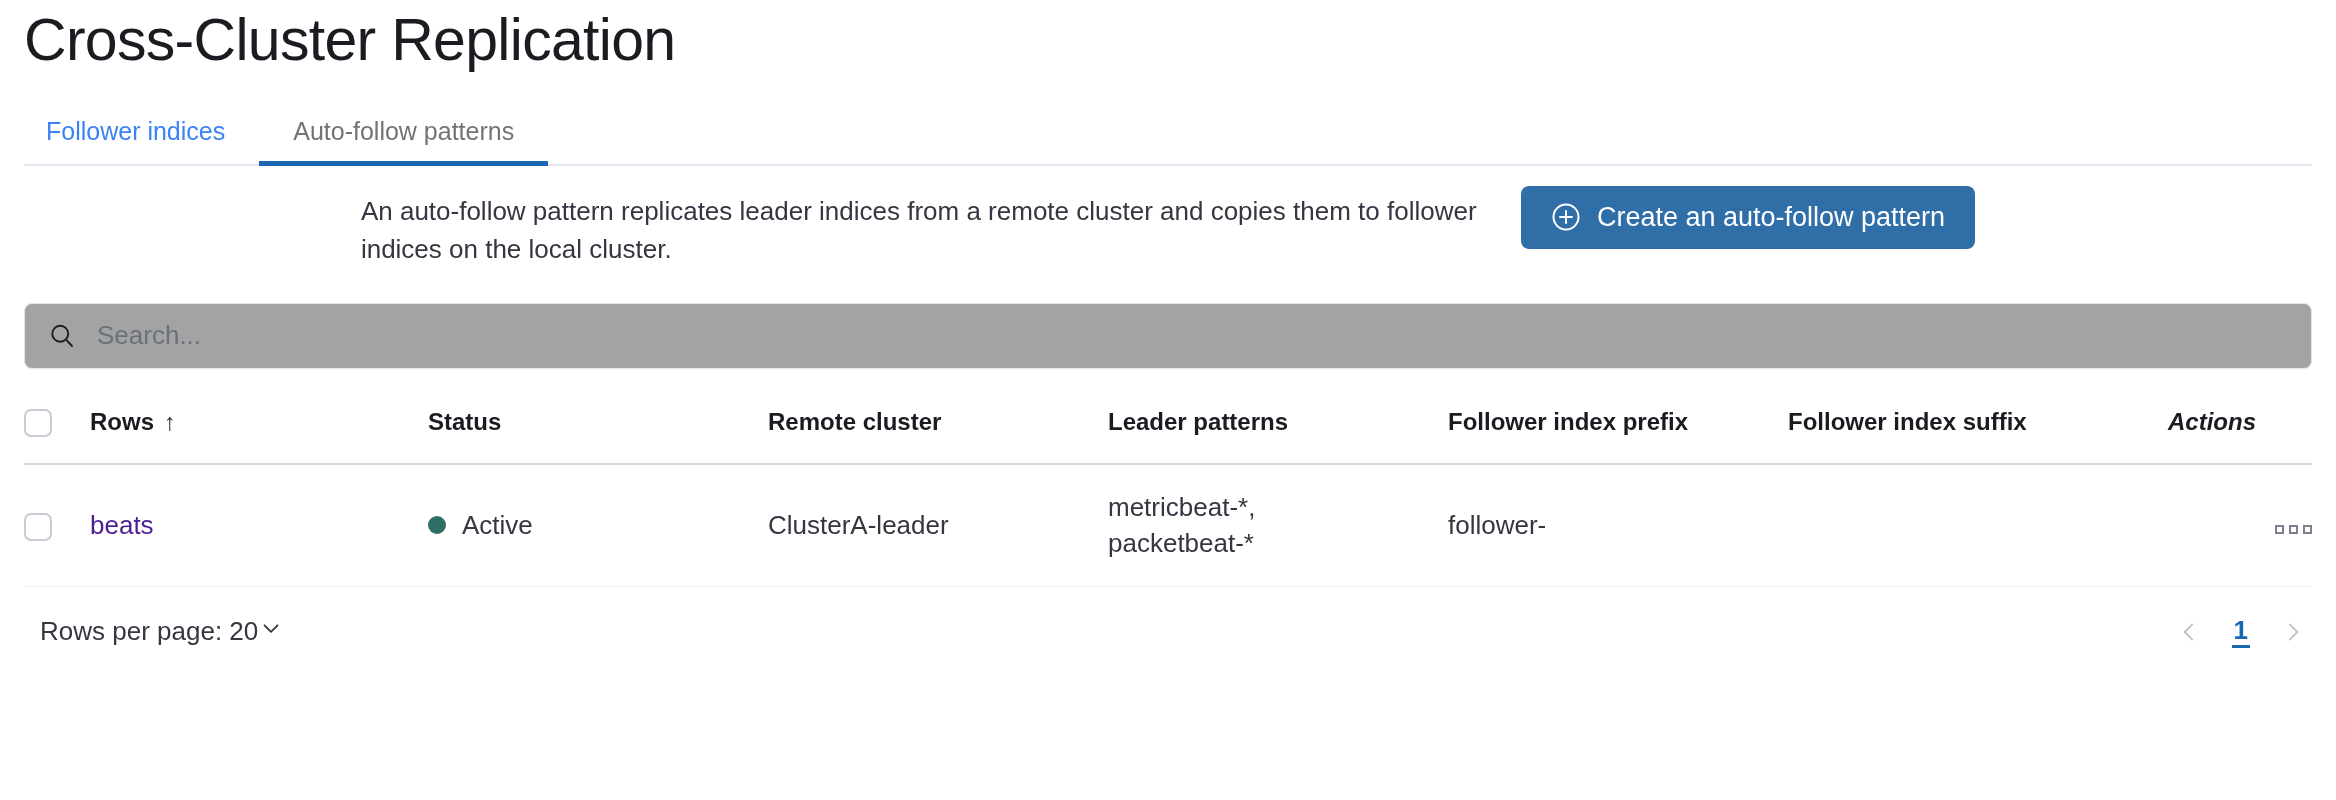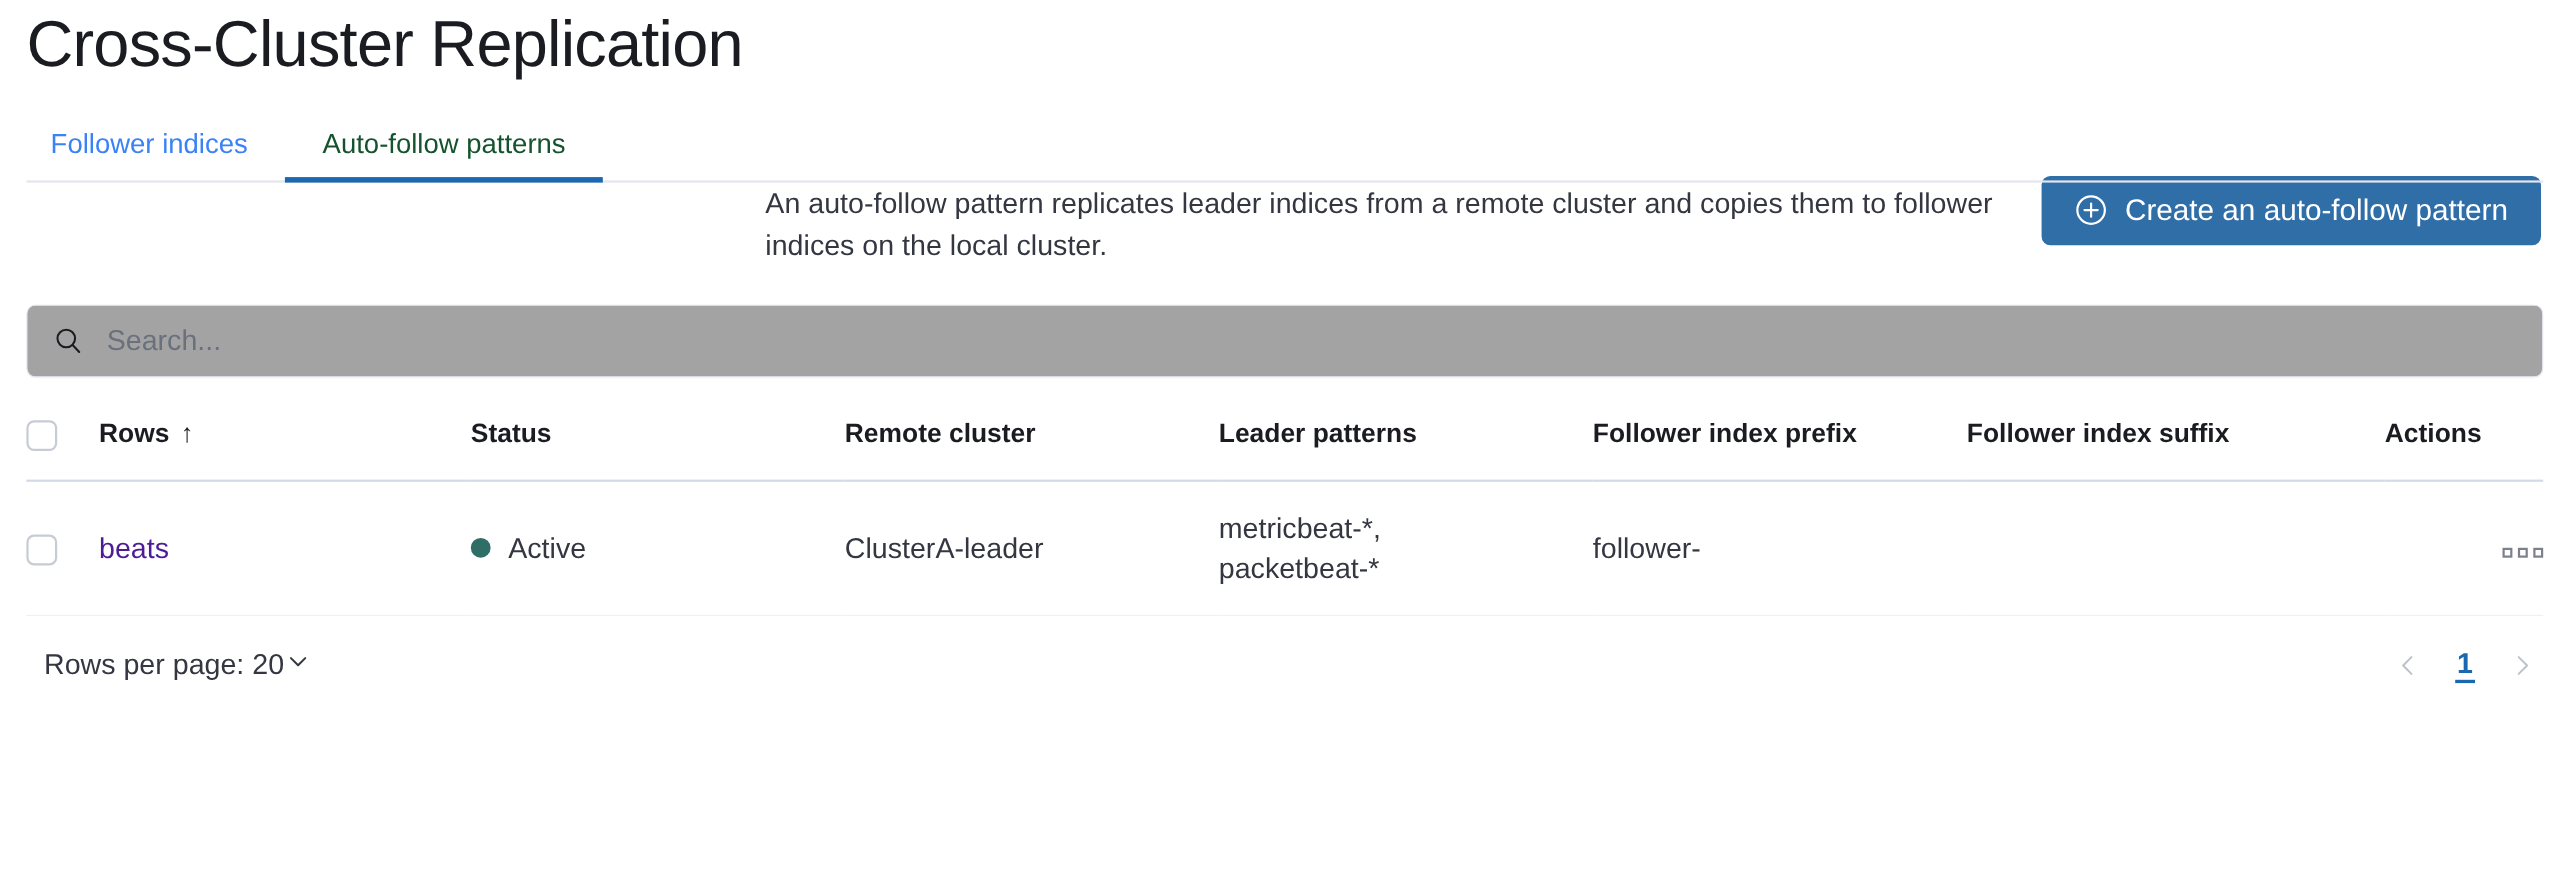--- a/index.html
+++ b/index.html
@@ -56,34 +56,35 @@
     line-height: 1;
     padding: 0 34px 20px 34px;
     cursor: pointer;
     color: #3b82f6;
     background: none;
     border: none;
     font-family: inherit;
     white-space: nowrap;
   }
   .tab:first-child { padding-left: 22px; }
-  .tab.active { color: #14532d; font-weight: 400; }
+  .tab.active { color: #737373; font-weight: 400; }
   .tab.active::after {
     content: "";
     position: absolute;
     left: 0; right: 0; bottom: -2px;
     height: 5px;
     background: #1B67B0;
   }
 
   
   .intro-row {
     display: flex;
     align-items: flex-start;
-    justify-content: flex-end;
+    justify-content: center;
+    margin-top: 26px;
     padding: 0 2px;
   }
   .intro-text {
     font-size: 26px;
     line-height: 1.48;
     color: #343741;
     max-width: 1160px;
     font-weight: 400;
   }
   .create-btn {
@@ -165,21 +166,21 @@
 
   col.c-check  { width: 66px; }
   col.c-name   { width: 338px; }
   col.c-status { width: 340px; }
   col.c-remote { width: 340px; }
   col.c-leader { width: 340px; }
   col.c-prefix { width: 340px; }
   col.c-suffix { width: 380px; }
   col.c-actions{ width: auto; }
 
-  th.th-actions, td.td-actions { text-align: right; padding-right: 8px; }
+  th.th-actions, td.td-actions { text-align: right; padding-right: 8px; font-style: italic; }
 
   .checkbox {
     display: inline-block;
     width: 28px; height: 28px;
     border: 2px solid #C6CBD4;
     border-radius: 7px;
     background: #FFFFFF;
     cursor: pointer;
     vertical-align: middle;
   }

